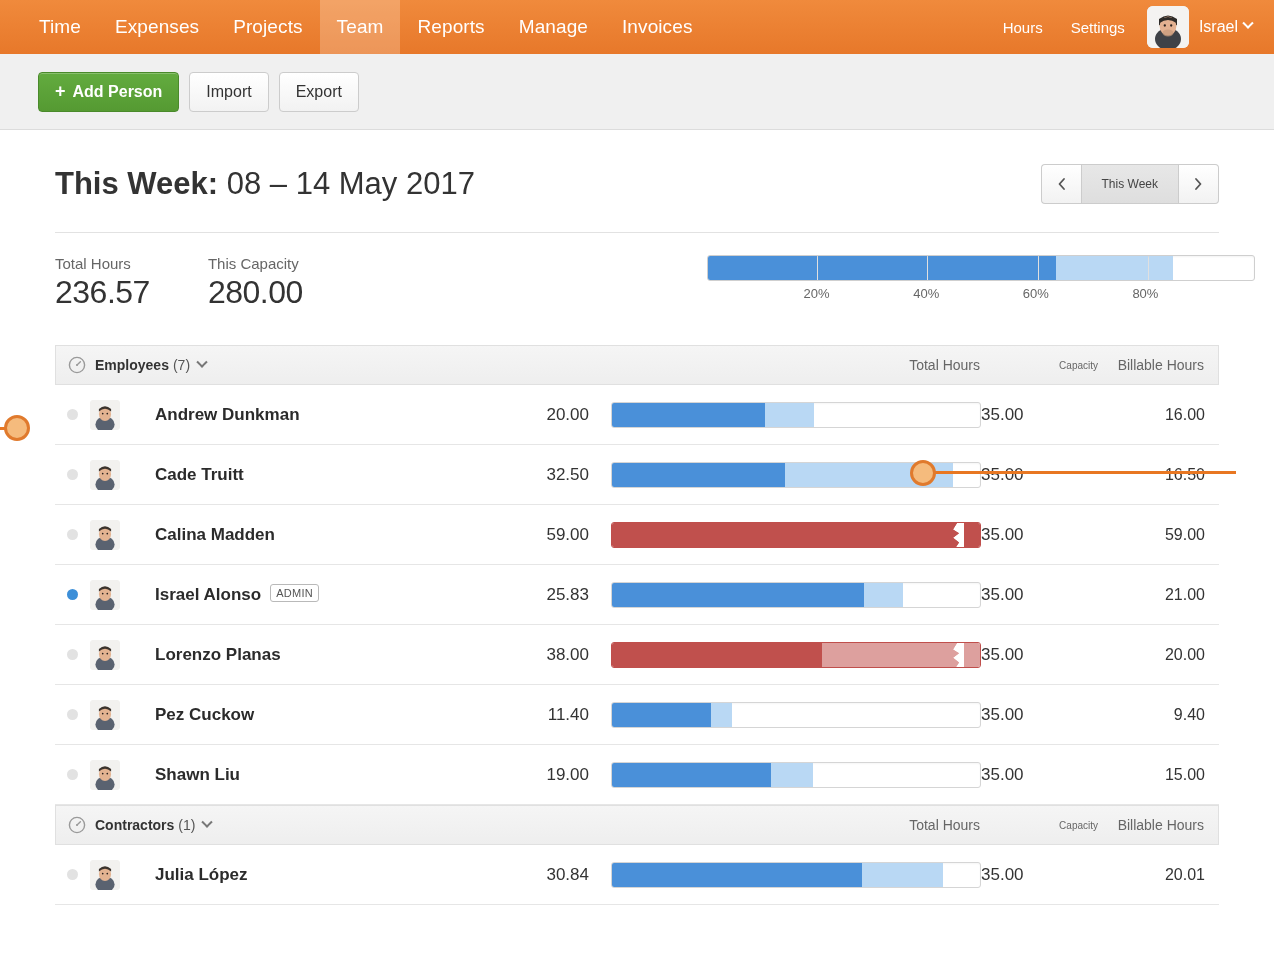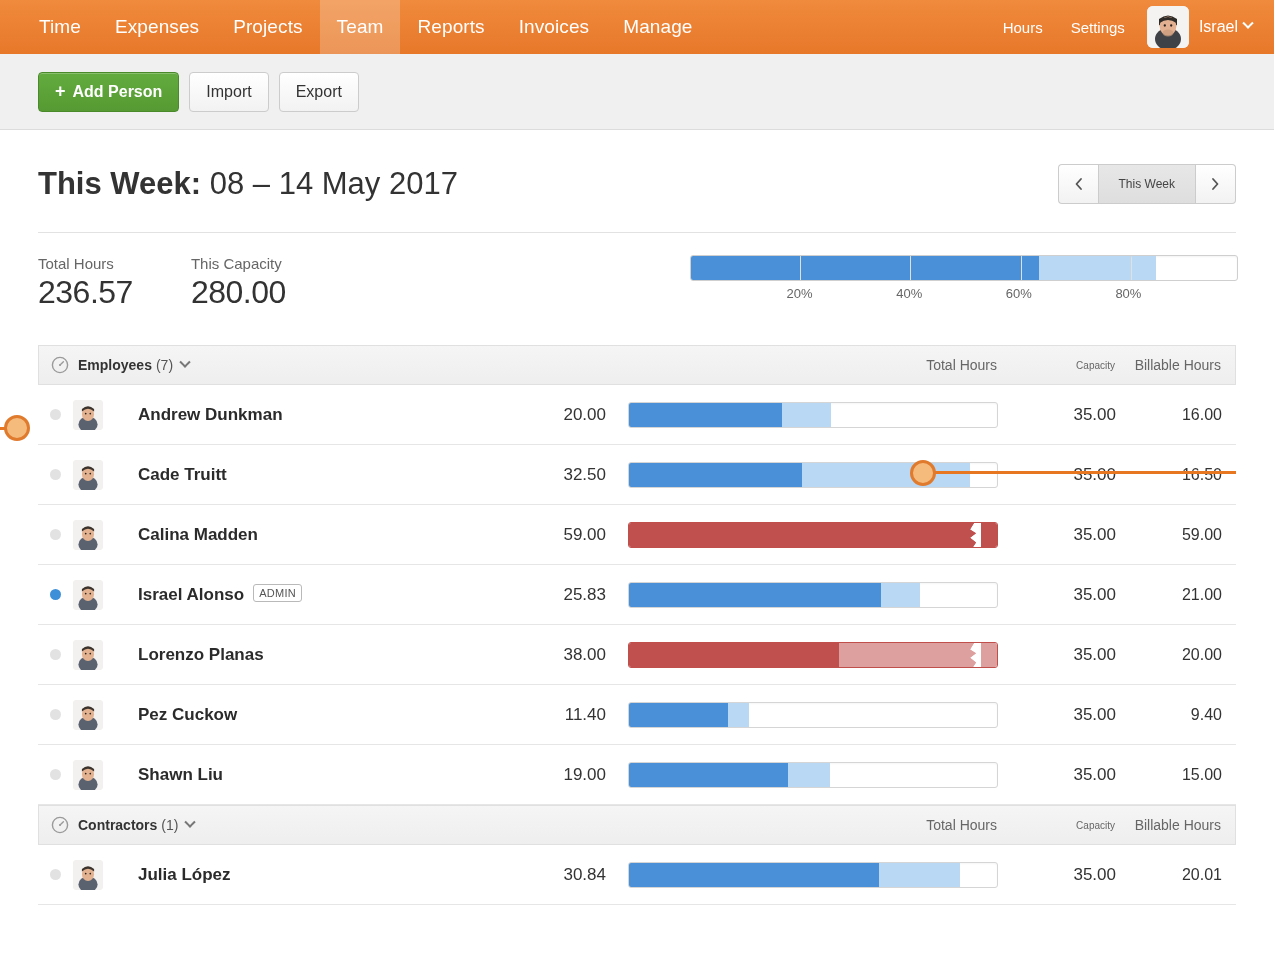--- a/index.html
+++ b/index.html
@@ -77,21 +77,21 @@
     box-shadow: inset 0 1px 0 rgba(255,255,255,0.25);
   }
   .btn-green .plus { font-size: 18px; margin-right: 7px; font-weight: bold; }
   .btn-grey {
     background: linear-gradient(to bottom,#ffffff,#f2f2f2);
     border: 1px solid #cccccc; color: #333;
     font-weight: normal;
   }
 
   
-  .page { padding: 0 38px; position: relative; }
+  .page { padding: 0 55px; position: relative; }
 
   .title-row {
     display: flex; align-items: center;
     padding-top: 34px; padding-bottom: 28px;
     border-bottom: 1px solid #e2e2e2;
   }
   .page-title { font-size: 31px; color: #333; white-space: nowrap; }
   .page-title b { font-weight: bold; }
   .page-title span.range { font-weight: normal; }
 
@@ -191,21 +191,21 @@
   .person { font-size: 17px; font-weight: bold; color: #2b2b2b; white-space: nowrap; margin-left: 24px; }
   .admin-badge {
     display: inline-block; margin-left: 9px;
     font-size: 11px; font-weight: normal; color: #555;
     border: 1px solid #b9b9b9; border-radius: 3px;
     padding: 2px 5px; vertical-align: 3px; letter-spacing: .3px;
     background: #fff;
   }
   .row-total { margin-left: auto; font-size: 17px; color: #333; width: 92px; text-align: right; white-space: nowrap; }
   .row-bar-cell { width: 392px; padding-left: 22px; }
-  .row-cap  { font-size: 17px; color: #333; width: 118px; text-align: right; white-space: nowrap; }
+  .row-cap  { font-size: 17px; color: #333; width: 118px; text-align: left; white-space: nowrap; }
   .row-bill { font-size: 16px; color: #333; width: 106px; text-align: right; white-space: nowrap; }
 
   .minibar {
     height: 26px; background: #ffffff;
     border: 1px solid #d5d5d5; border-radius: 3px;
     display: flex; overflow: hidden; position: relative;
     box-shadow: inset 0 1px 2px rgba(0,0,0,0.04);
   }
   .minibar .b-bill  { background: #4a90d9; height: 100%; }
   .minibar .b-non   { background: #b9d8f4; height: 100%; }
@@ -217,22 +217,22 @@
 </head>
 <body>
 
 <div class="topnav">
   <div class="nav-left" id="nav-left">
       <div class="nav-item">Time</div>
       <div class="nav-item">Expenses</div>
       <div class="nav-item">Projects</div>
       <div class="nav-item active">Team</div>
       <div class="nav-item">Reports</div>
+      <div class="nav-item">Manage</div>
       <div class="nav-item">Invoices</div>
-      <div class="nav-item">Manage</div>
     </div>
   <div class="nav-right">
     <div class="nav-link">Hours</div>
     <div class="nav-link">Settings</div>
     <div class="avatar-nav">
       <svg width="42" height="42" viewBox="0 0 42 42">
         <rect width="42" height="42" fill="#f4f3f1"></rect>
         <ellipse cx="21" cy="33" rx="13" ry="11" fill="#3f4247"></ellipse>
         <path d="M12 13 q9 -7 18 0 l0 6 q-9 5 -18 0 z" fill="#2e2b28"></path>
         <ellipse cx="21" cy="20" rx="8.4" ry="9.4" fill="#e3b191"></ellipse>

